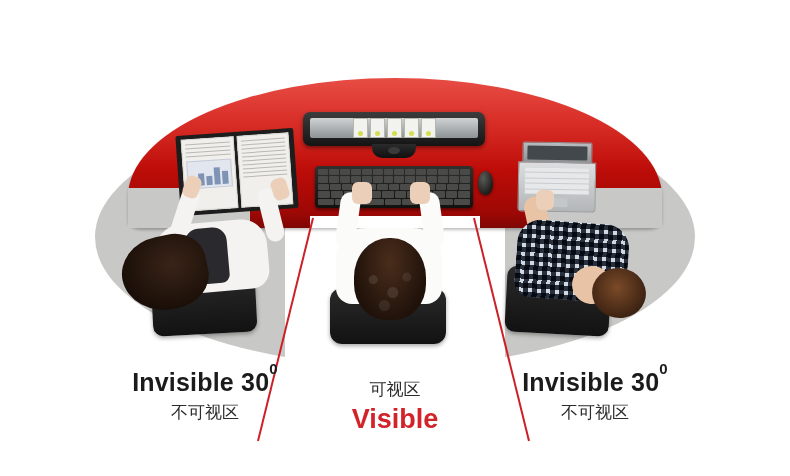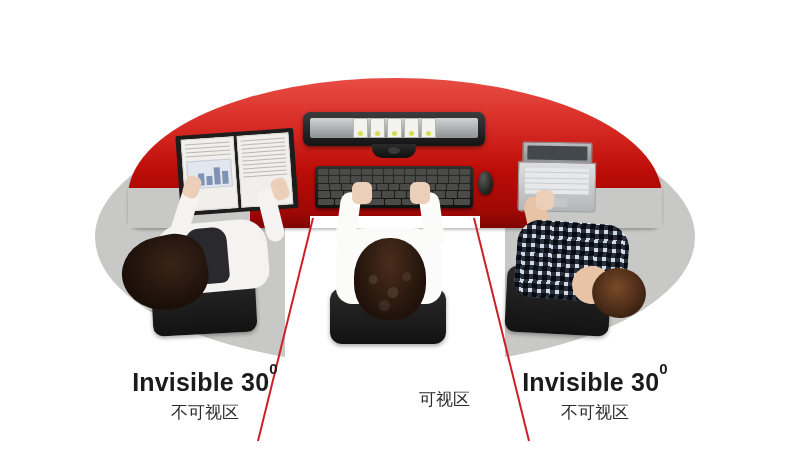--- a/index.html
+++ b/index.html
@@ -407,21 +407,21 @@
   }
   .label.visible .en-red {
     font-size: 27px;
     font-weight: 700;
     color: #d2232a;
     margin-top: 3px;
     white-space: nowrap;
   }
   #label-left  { left: 60px;  top: 368px; width: 290px; }
   #label-right { left: 450px; top: 368px; width: 290px; }
-  #label-mid   { left: 320px; top: 388px; width: 150px; text-align: right; }
+  #label-mid   { left: 320px; top: 378px; width: 150px; }
 </style>
 </head>
 <body>
 
 <div id="stage">
 
   <div class="floor"></div>
   <div class="floor-notch"></div>
 
   <div class="desk">
@@ -609,20 +609,21 @@
     <line x1="474" y1="218" x2="529" y2="441" stroke="#cc2027" stroke-width="2"></line>
   </svg>
 
   <div class="label" id="label-left">
     <div class="en-big"><span>Invisible 30</span><sup>0</sup></div>
     <div class="cn">不可视区</div>
   </div>
 
   <div class="label visible" id="label-mid">
     <div class="cn-top">可视区</div>
+    <div class="en-red">Visible</div>
   </div>
 
   <div class="label" id="label-right">
     <div class="en-big"><span>Invisible 30</span><sup>0</sup></div>
     <div class="cn">不可视区</div>
   </div>
 
 </div>
 
 </body></html>

